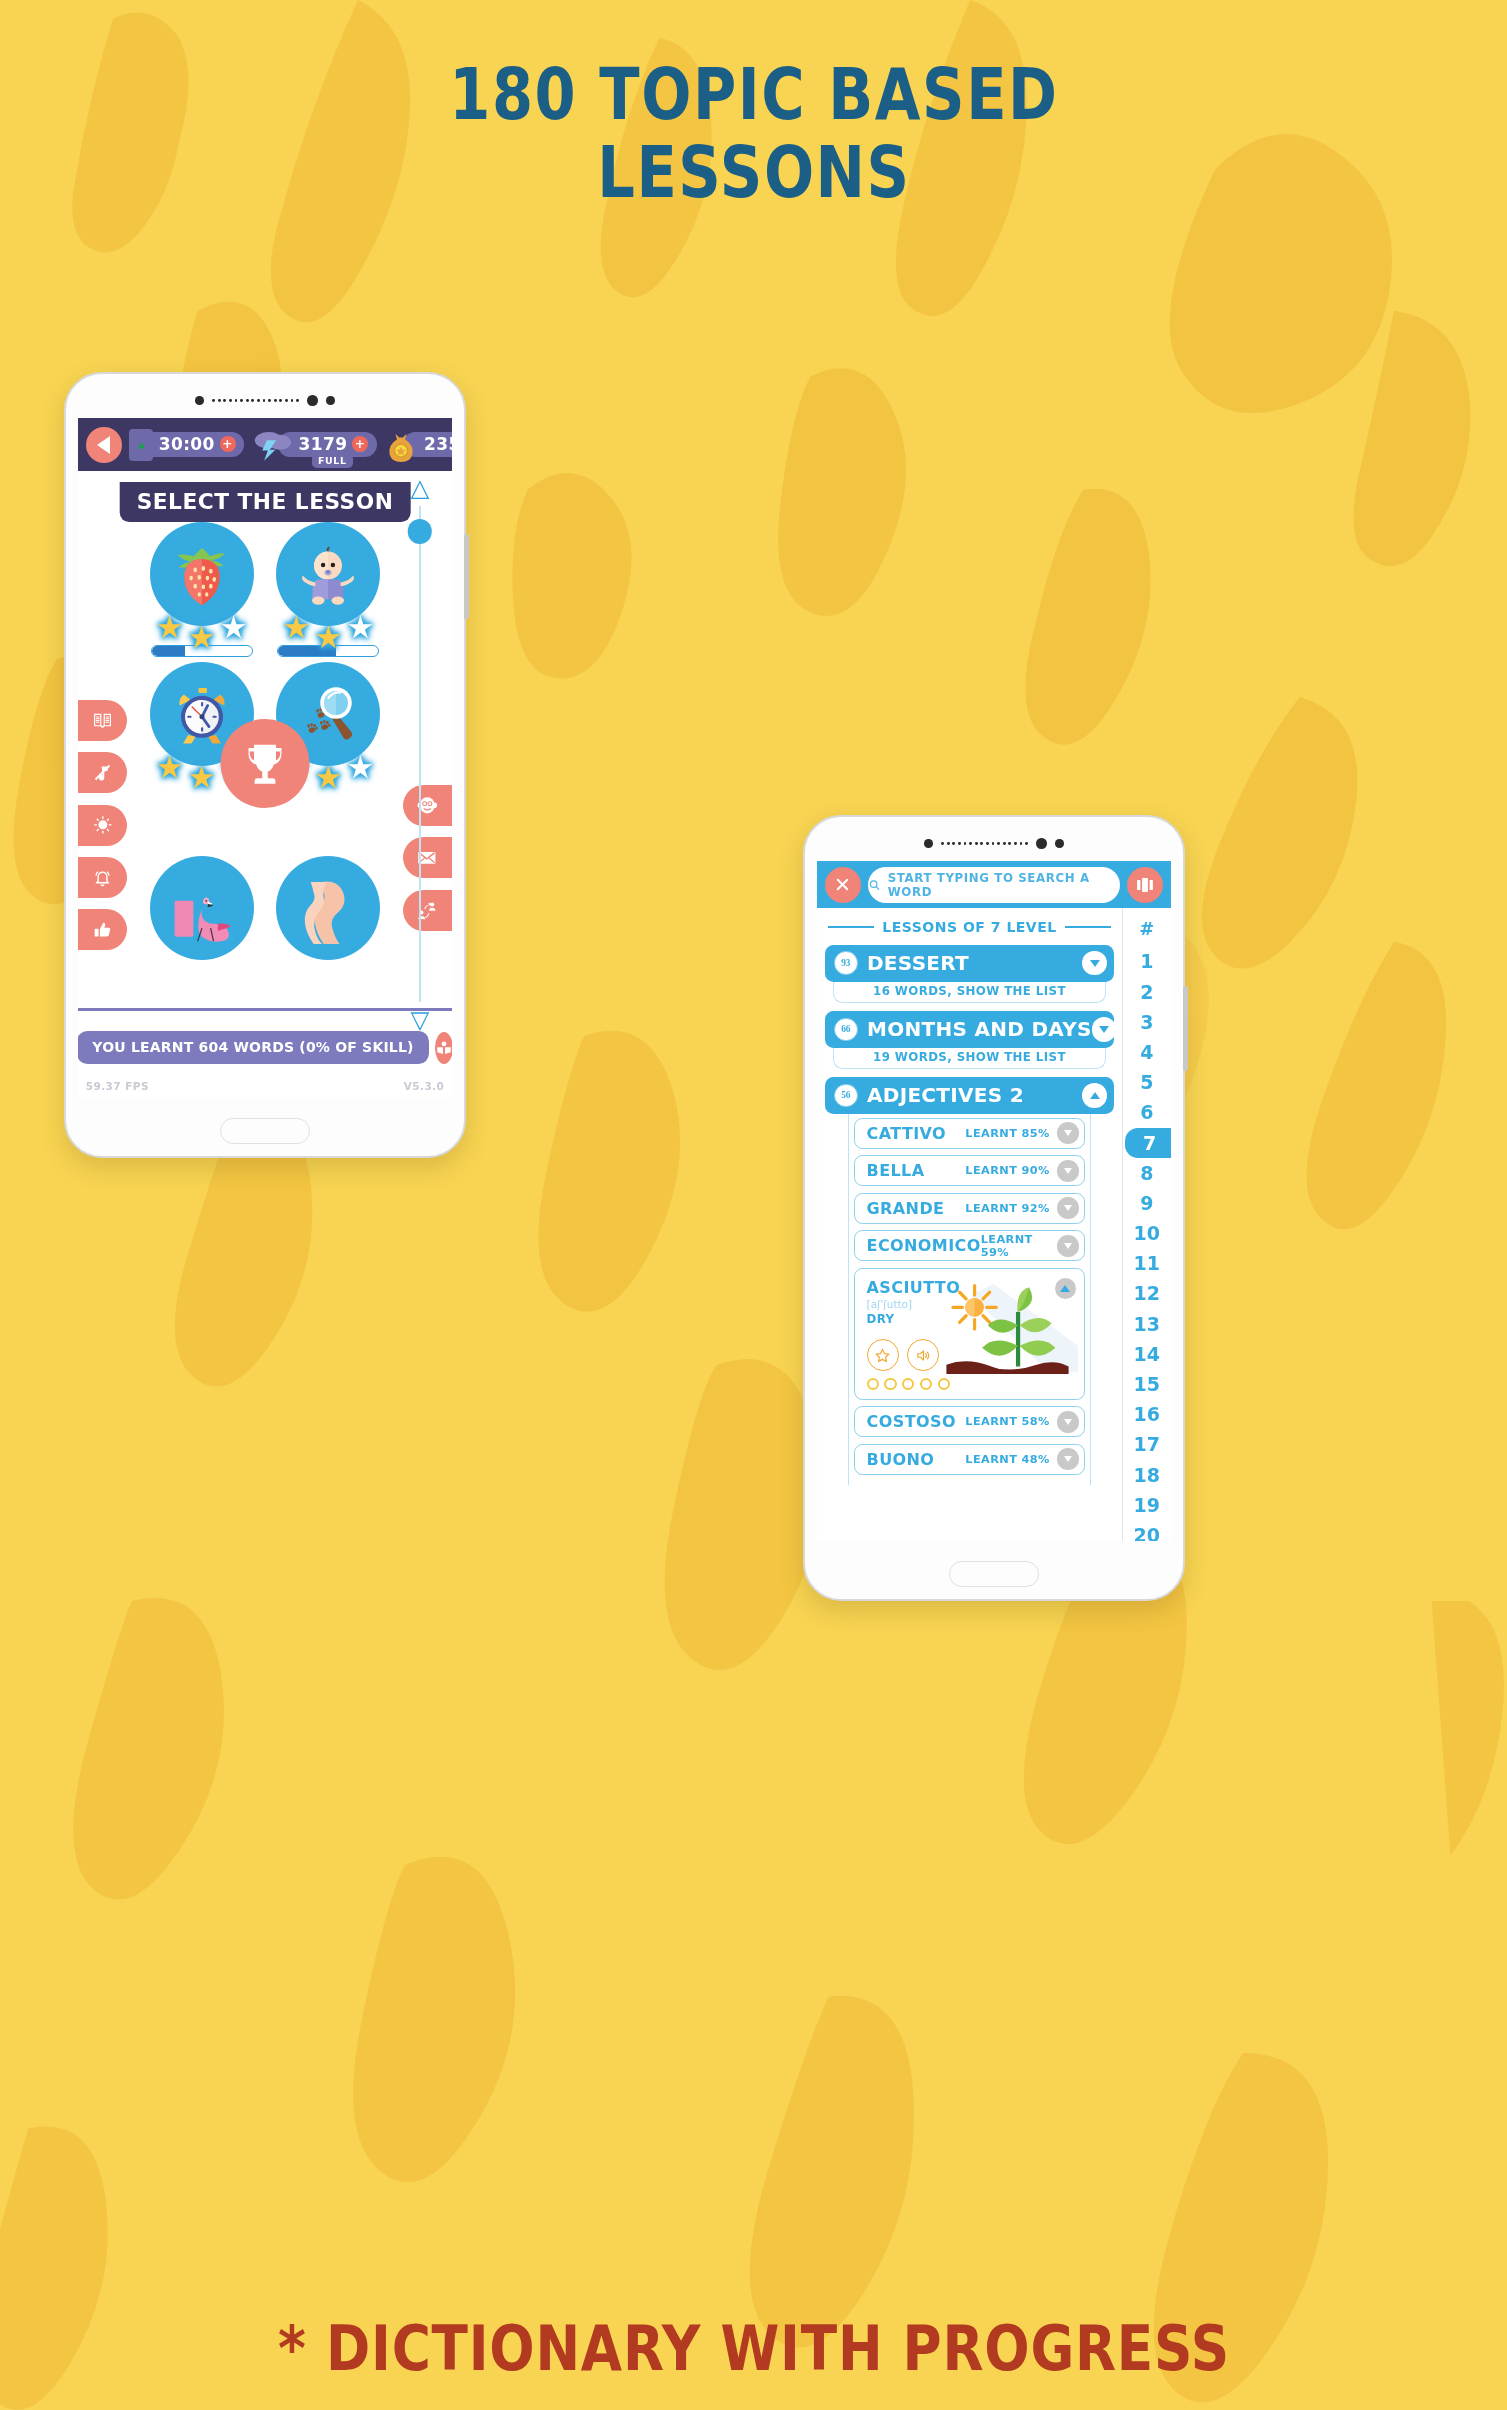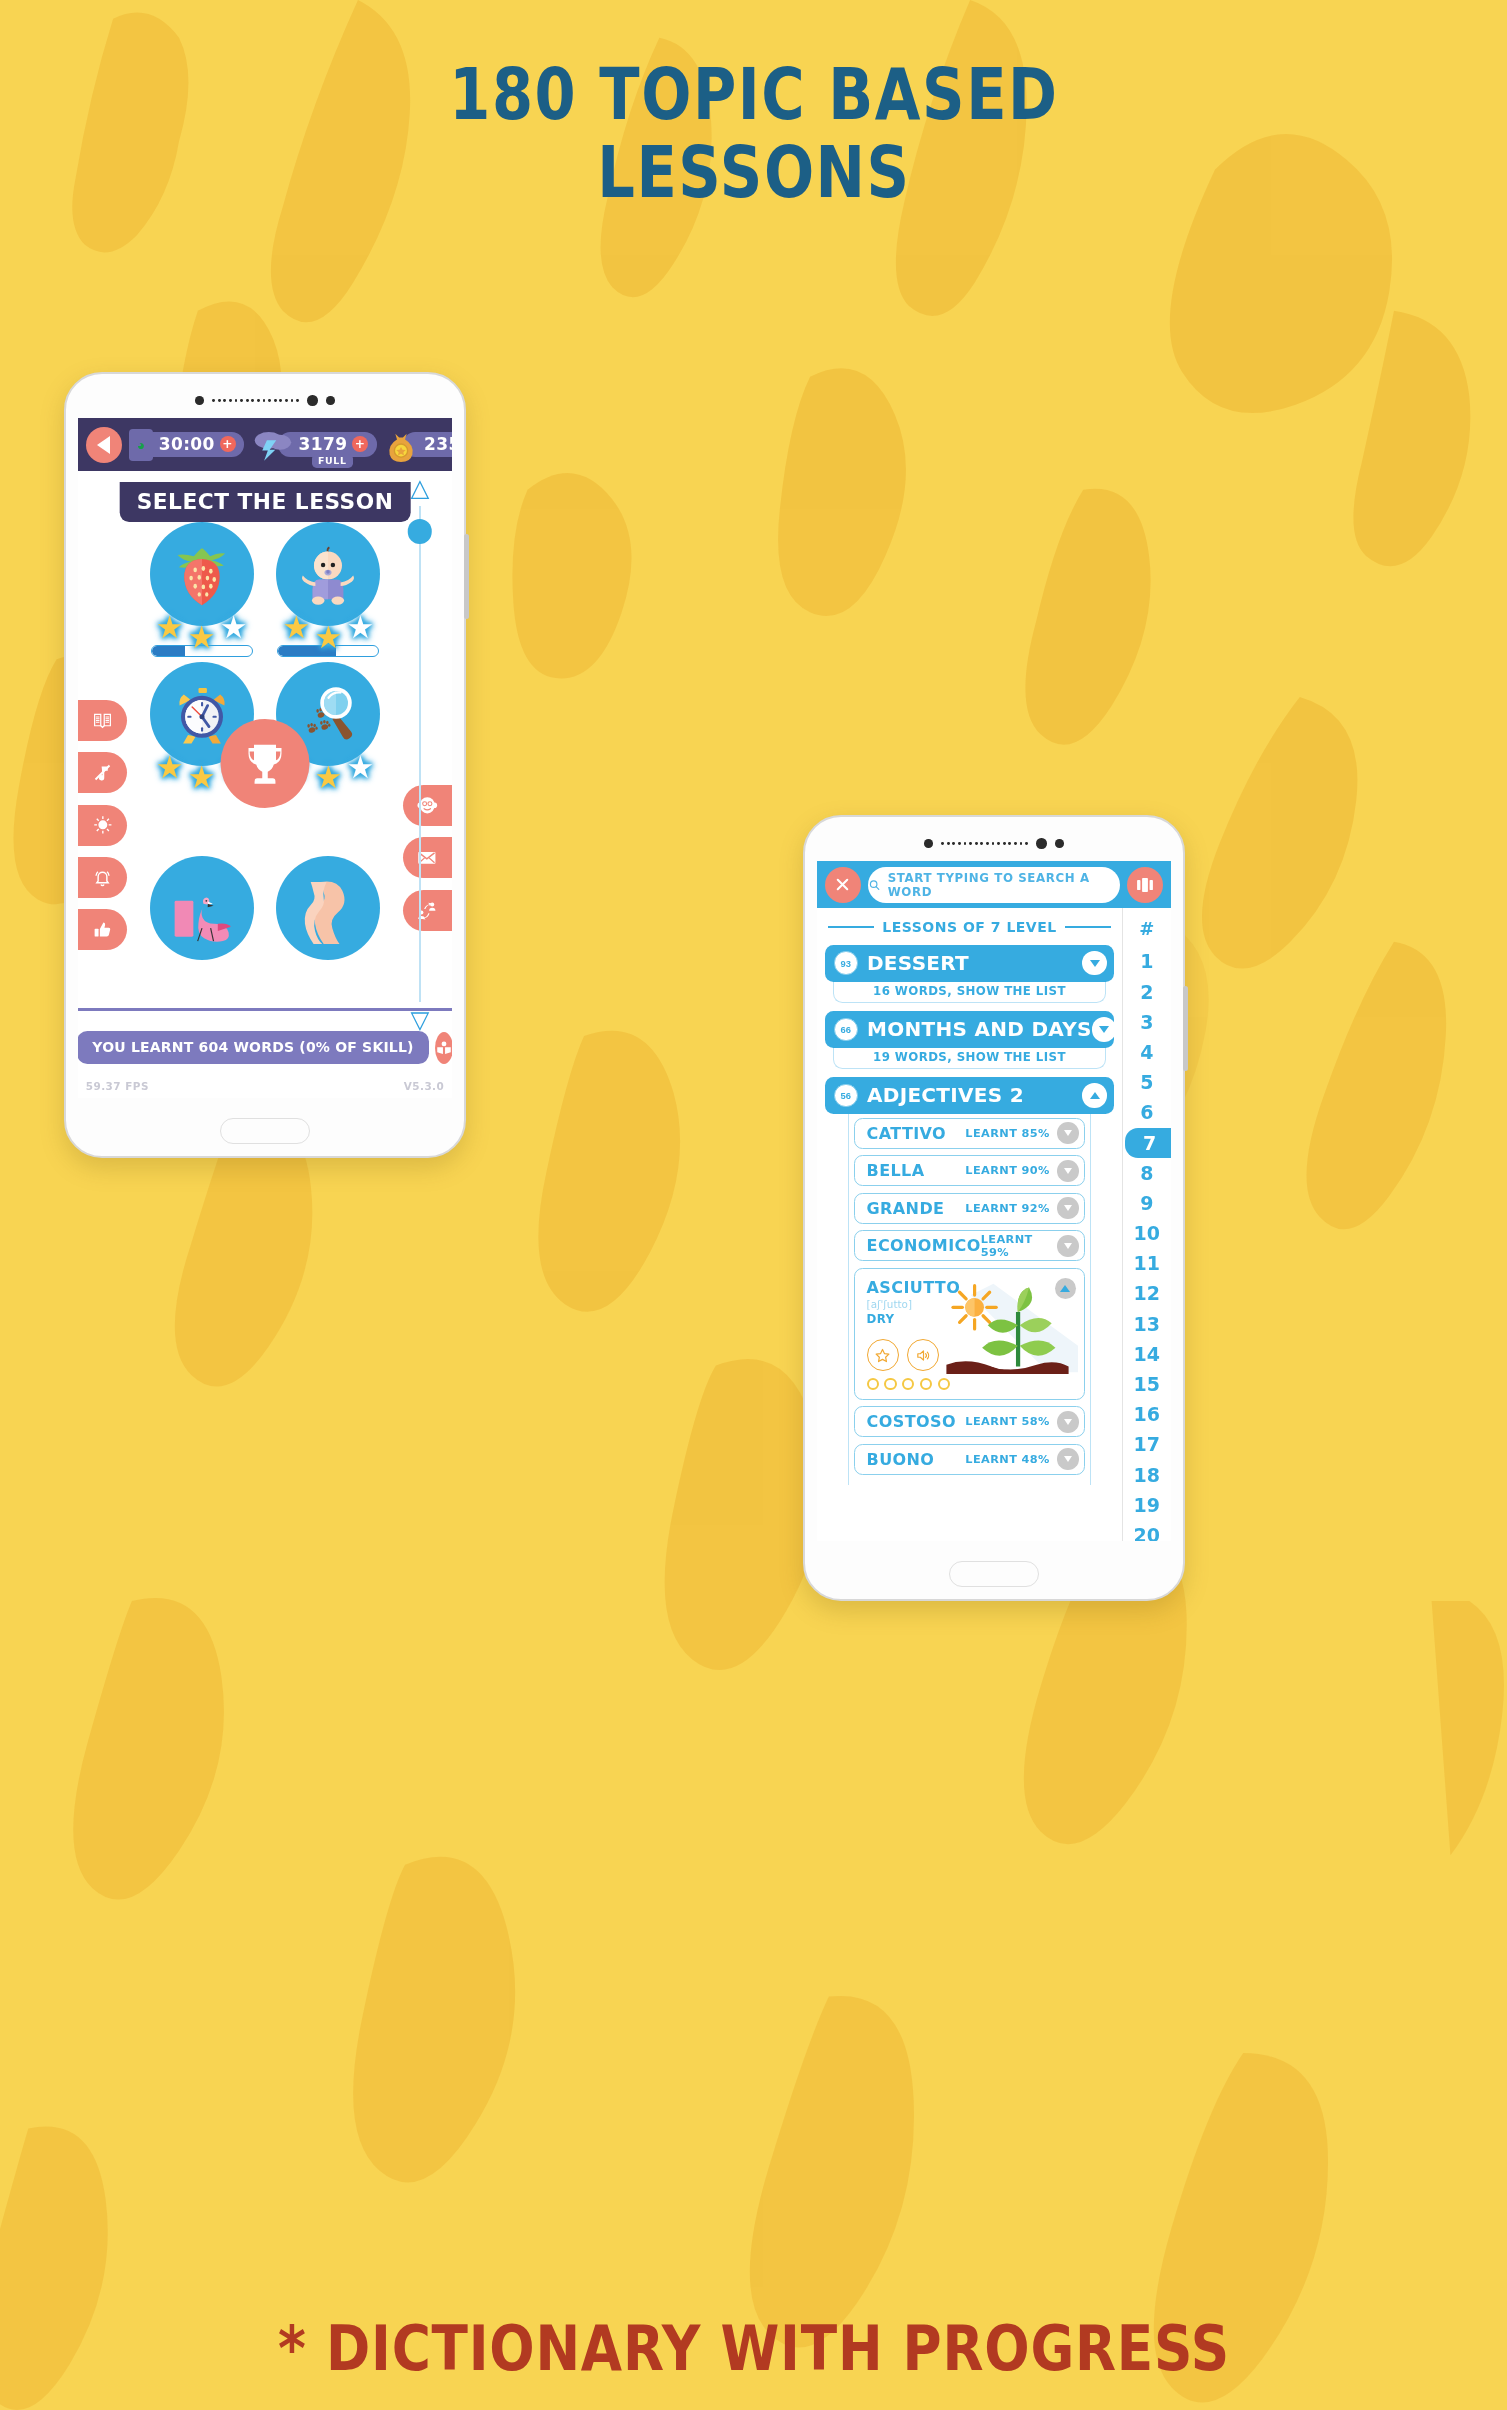--- a/index.html
+++ b/index.html
@@ -379,21 +379,21 @@
     display: flex; align-items: center;
     padding: 0 7.5px 0 9.4px;
     position: relative;
     z-index: 2;
   }
   .lesson-badge {
     width: 23.5px; height: 23.5px; border-radius: 50%;
     background: #fff; color: #36ABE0;
     display: flex; align-items: center; justify-content: center;
     font-size: 9.4px; font-weight: bold;
-    font-family: Liberation Sans, sans-serif;
+    font-family: Liberation Serif, serif;
     flex: none;
     border: 1.9px solid #7FCBEC;
   }
   .lesson-name {
     color: #fff;
     font-family: "DejaVu Sans", sans-serif;
     font-weight: bold;
     font-size: 20px;
     letter-spacing: 0.3px;
     margin-left: 9.4px;

